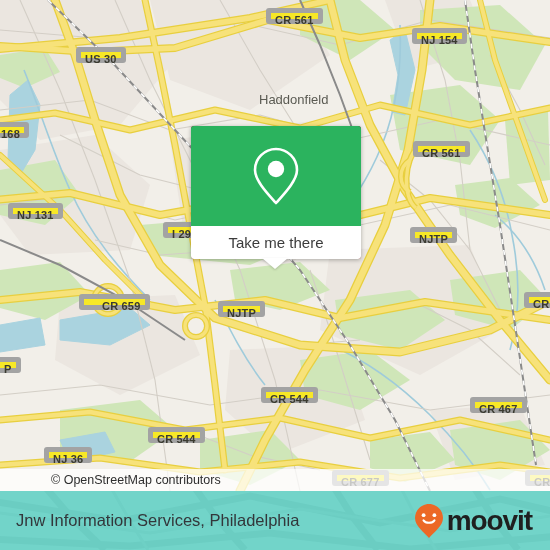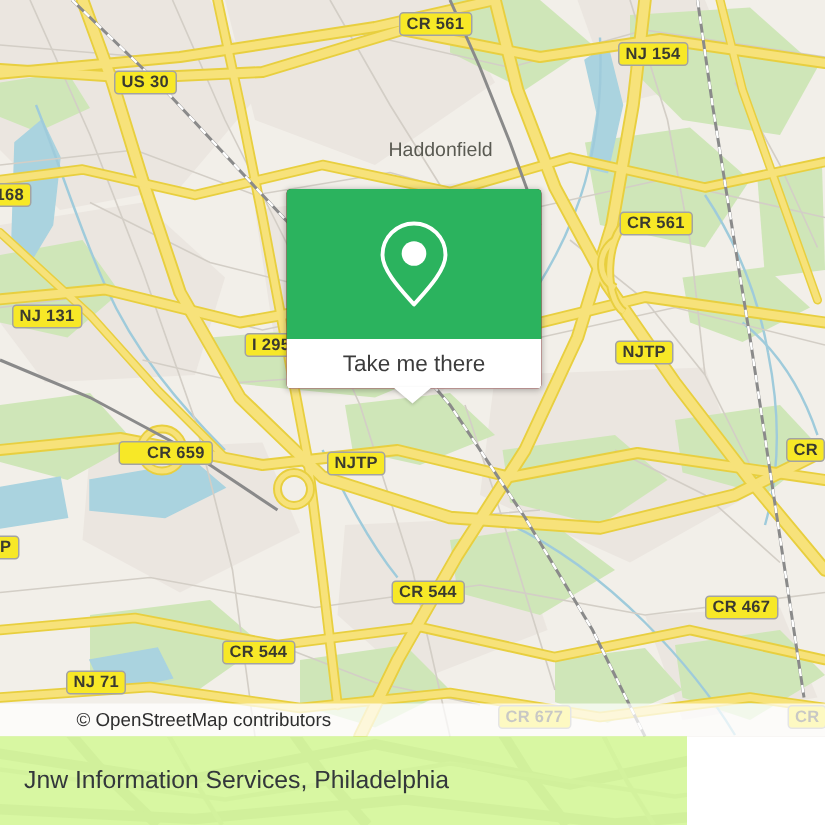--- a/index.html
+++ b/index.html
@@ -33,21 +33,21 @@
     left: 0;
     top: 0;
     display: block;
   }
 
   
   .shield {
     position: absolute;
     box-sizing: border-box;
     background: #f7e827;
-    border: 1px solid #a3a3a3;
+    border: 5px solid #a3a3a3;
     border-radius: 3px;
     color: #3a3a30;
     font-family: "Liberation Sans", sans-serif;
     font-weight: bold;
     font-size: 11px;
     line-height: 14px;
     height: 16px;
     padding: 0 4px;
     white-space: nowrap;
     letter-spacing: 0.2px;
@@ -121,23 +121,23 @@
     border-right: 13px solid transparent;
     border-top: 11px solid #ffffff;
     filter: drop-shadow(0 1px 1px rgba(0,0,0,0.18));
   }
 
   
   .footer {
     position: absolute;
     left: 0;
     top: 491px;
-    width: 458px;
+    width: 550px;
     height: 59px;
-    background: #bef264;
+    background: #14b8a6;
     overflow: hidden;
   }
   .footer-watermark {
     position: absolute;
     left: 0;
     top: 0;
     opacity: 0.40;
   }
   .footer-inner {
     position: absolute;
@@ -321,21 +321,21 @@
     <div class="shield" style="left:8px;top:203px;">NJ 131</div>
     <div class="shield" style="left:163px;top:222px;">I 295</div>
     <div class="shield" style="left:410px;top:227px;">NJTP</div>
     <div class="shield" style="left:79px;top:294px;padding-left:18px;">CR 659</div>
     <div class="shield" style="left:218px;top:301px;">NJTP</div>
     <div class="shield" style="left:-5px;top:357px;">P</div>
     <div class="shield" style="left:524px;top:292px;">CR</div>
     <div class="shield" style="left:261px;top:387px;">CR 544</div>
     <div class="shield" style="left:470px;top:397px;">CR 467</div>
     <div class="shield" style="left:148px;top:427px;">CR 544</div>
-    <div class="shield" style="left:44px;top:447px;">NJ 71</div>
+    <div class="shield" style="left:44px;top:447px;">NJ 36</div>
     <div class="shield" style="left:332px;top:470px;">CR 677</div>
     <div class="shield" style="left:525px;top:470px;">CR</div>
 
     <div class="city-label" style="left:259px;top:92px;text-align:center;">Haddonfield</div>
 
     <div class="attrib">
       <span>© OpenStreetMap contributors</span>
     </div>
   </div>
 
@@ -371,17 +371,18 @@
     </svg>
     <div class="footer-inner">
       <div class="footer-title">Jnw Information Services, Philadelphia</div>
       <div class="brand">
         <svg width="30" height="36" viewBox="0 0 30 36">
           <path d="M15 1 C7.3 1 1 7.3 1 15 C1 23 10 29 15 35 C20 29 29 23 29 15 C29 7.3 22.7 1 15 1 Z" fill="#ec6826"></path>
           <circle cx="9.6" cy="12.2" r="1.9" fill="#ffffff"></circle>
           <circle cx="20.4" cy="12.2" r="1.9" fill="#ffffff"></circle>
           <path d="M9.5 17.4 C11.6 20.6 18.4 20.6 20.5 17.4" fill="none" stroke="#ffffff" stroke-width="2" stroke-linecap="round"></path>
         </svg>
+        <span class="brand-word">moovit</span>
       </div>
     </div>
   </div>
 
 </div>
 
 </body></html>

